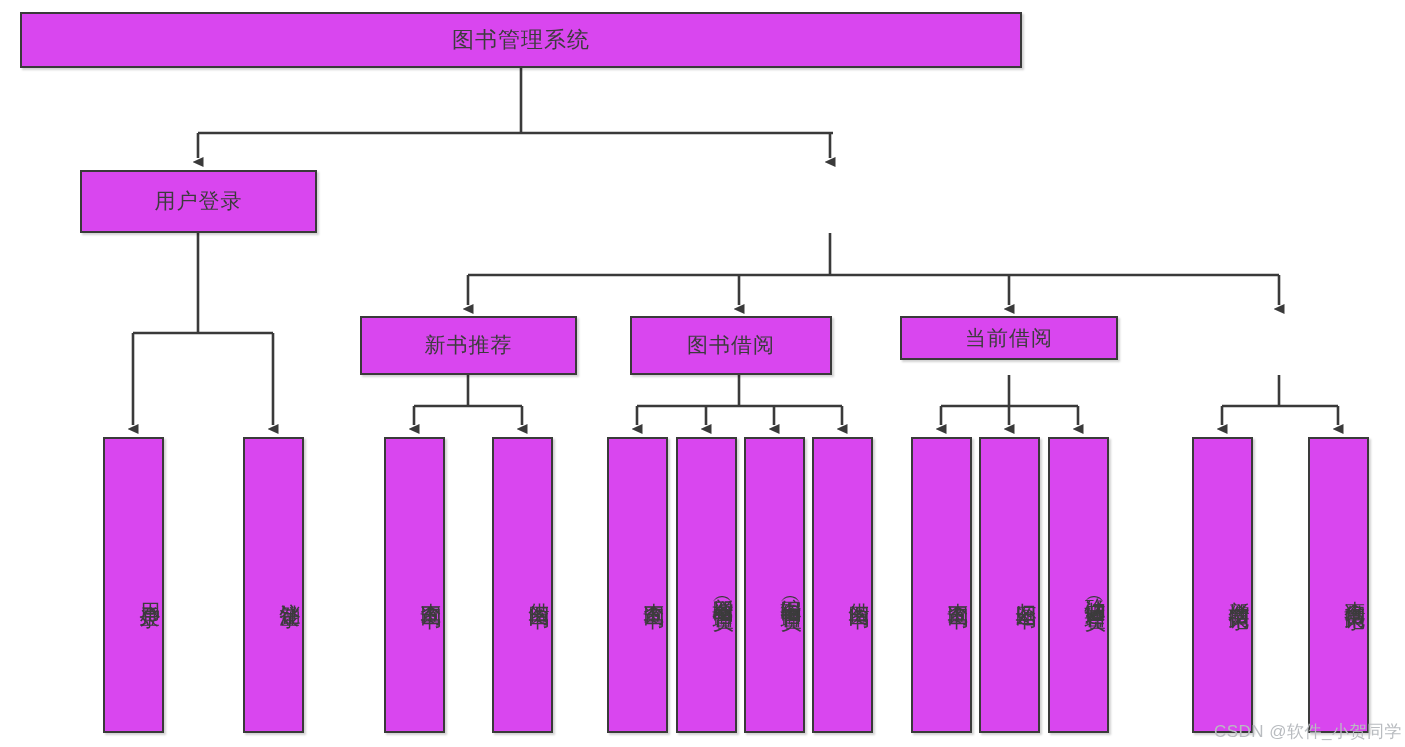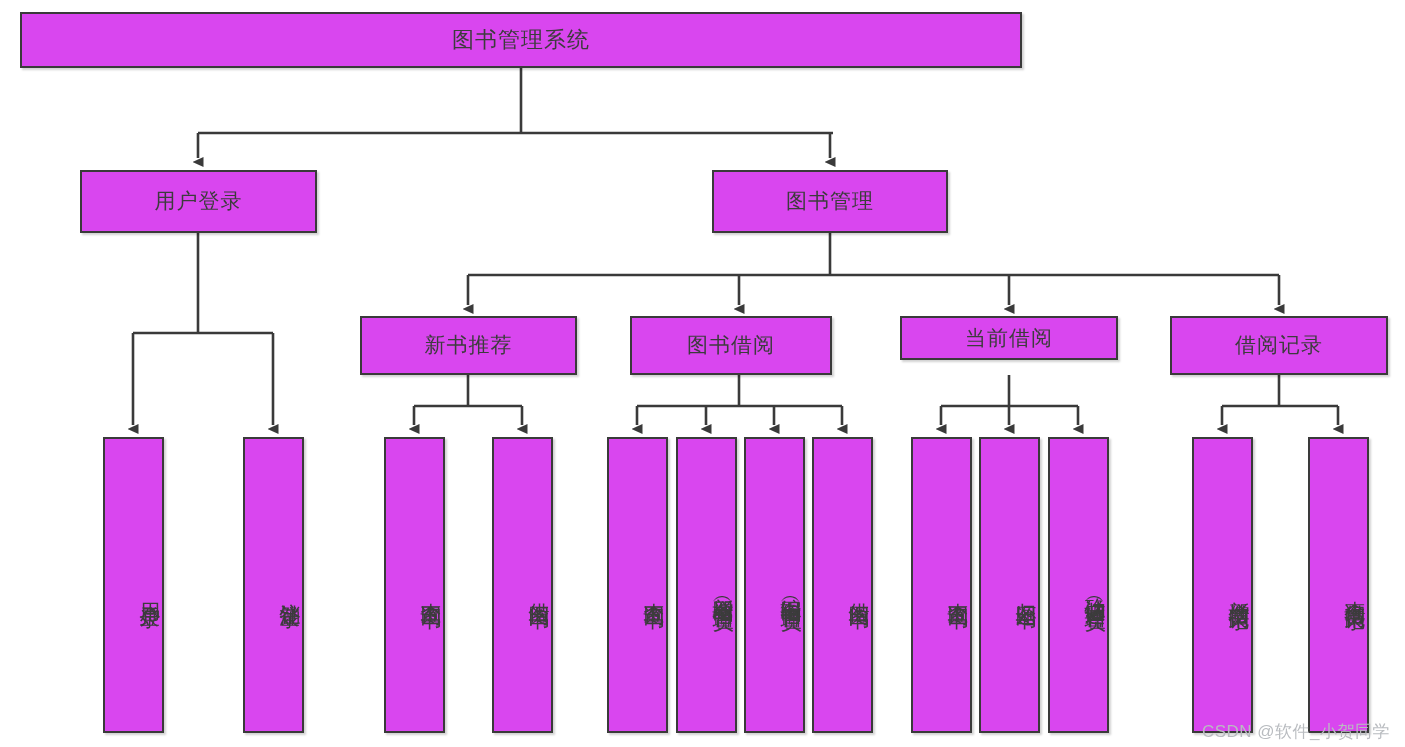--- a/index.html
+++ b/index.html
@@ -57,21 +57,21 @@
     justify-content: center;
   }
   .node.vert .vtext {
     writing-mode: vertical-rl;
     text-orientation: upright;
     display: block;
     white-space: nowrap;
   }
   .watermark {
     position: absolute;
-    right: 15px;
+    right: 3px;
     bottom: 4px;
     font-size: 17px;
     color: #b9bcc0;
     letter-spacing: 0.5px;
     white-space: nowrap;
     user-select: none;
   }
 </style>
 </head>
 <body>
@@ -128,35 +128,29 @@
     </g>
   </svg>
 
   <div class="node horiz root" style="left:20px; top:12px; width:1002px; height:56px;">
     <span>图书管理系统</span>
   </div>
 
   <div class="node horiz" style="left:80px; top:170px; width:237px; height:63px;">
     <span>用户登录</span>
   </div>
-  <div class="node horiz" style="left:712px; top:170px; width:236px; height:63px;">
-    <span>图书管理</span>
-  </div>
 
   <div class="node horiz" style="left:360px; top:316px; width:217px; height:59px;">
     <span>新书推荐</span>
   </div>
   <div class="node horiz" style="left:630px; top:316px; width:202px; height:59px;">
     <span>图书借阅</span>
   </div>
   <div class="node horiz" style="left:900px; top:316px; width:218px; height:44px;">
     <span>当前借阅</span>
-  </div>
-  <div class="node horiz" style="left:1170px; top:316px; width:218px; height:59px;">
-    <span>借阅记录</span>
   </div>
 
   <div class="node vert" style="left:103px; top:437px; width:61px; height:296px;">
     <span class="vtext">用户登录</span>
   </div>
   <div class="node vert" style="left:243px; top:437px; width:61px; height:296px;">
     <span class="vtext">注销登录</span>
   </div>
 
   <div class="node vert" style="left:384px; top:437px; width:61px; height:296px;">

